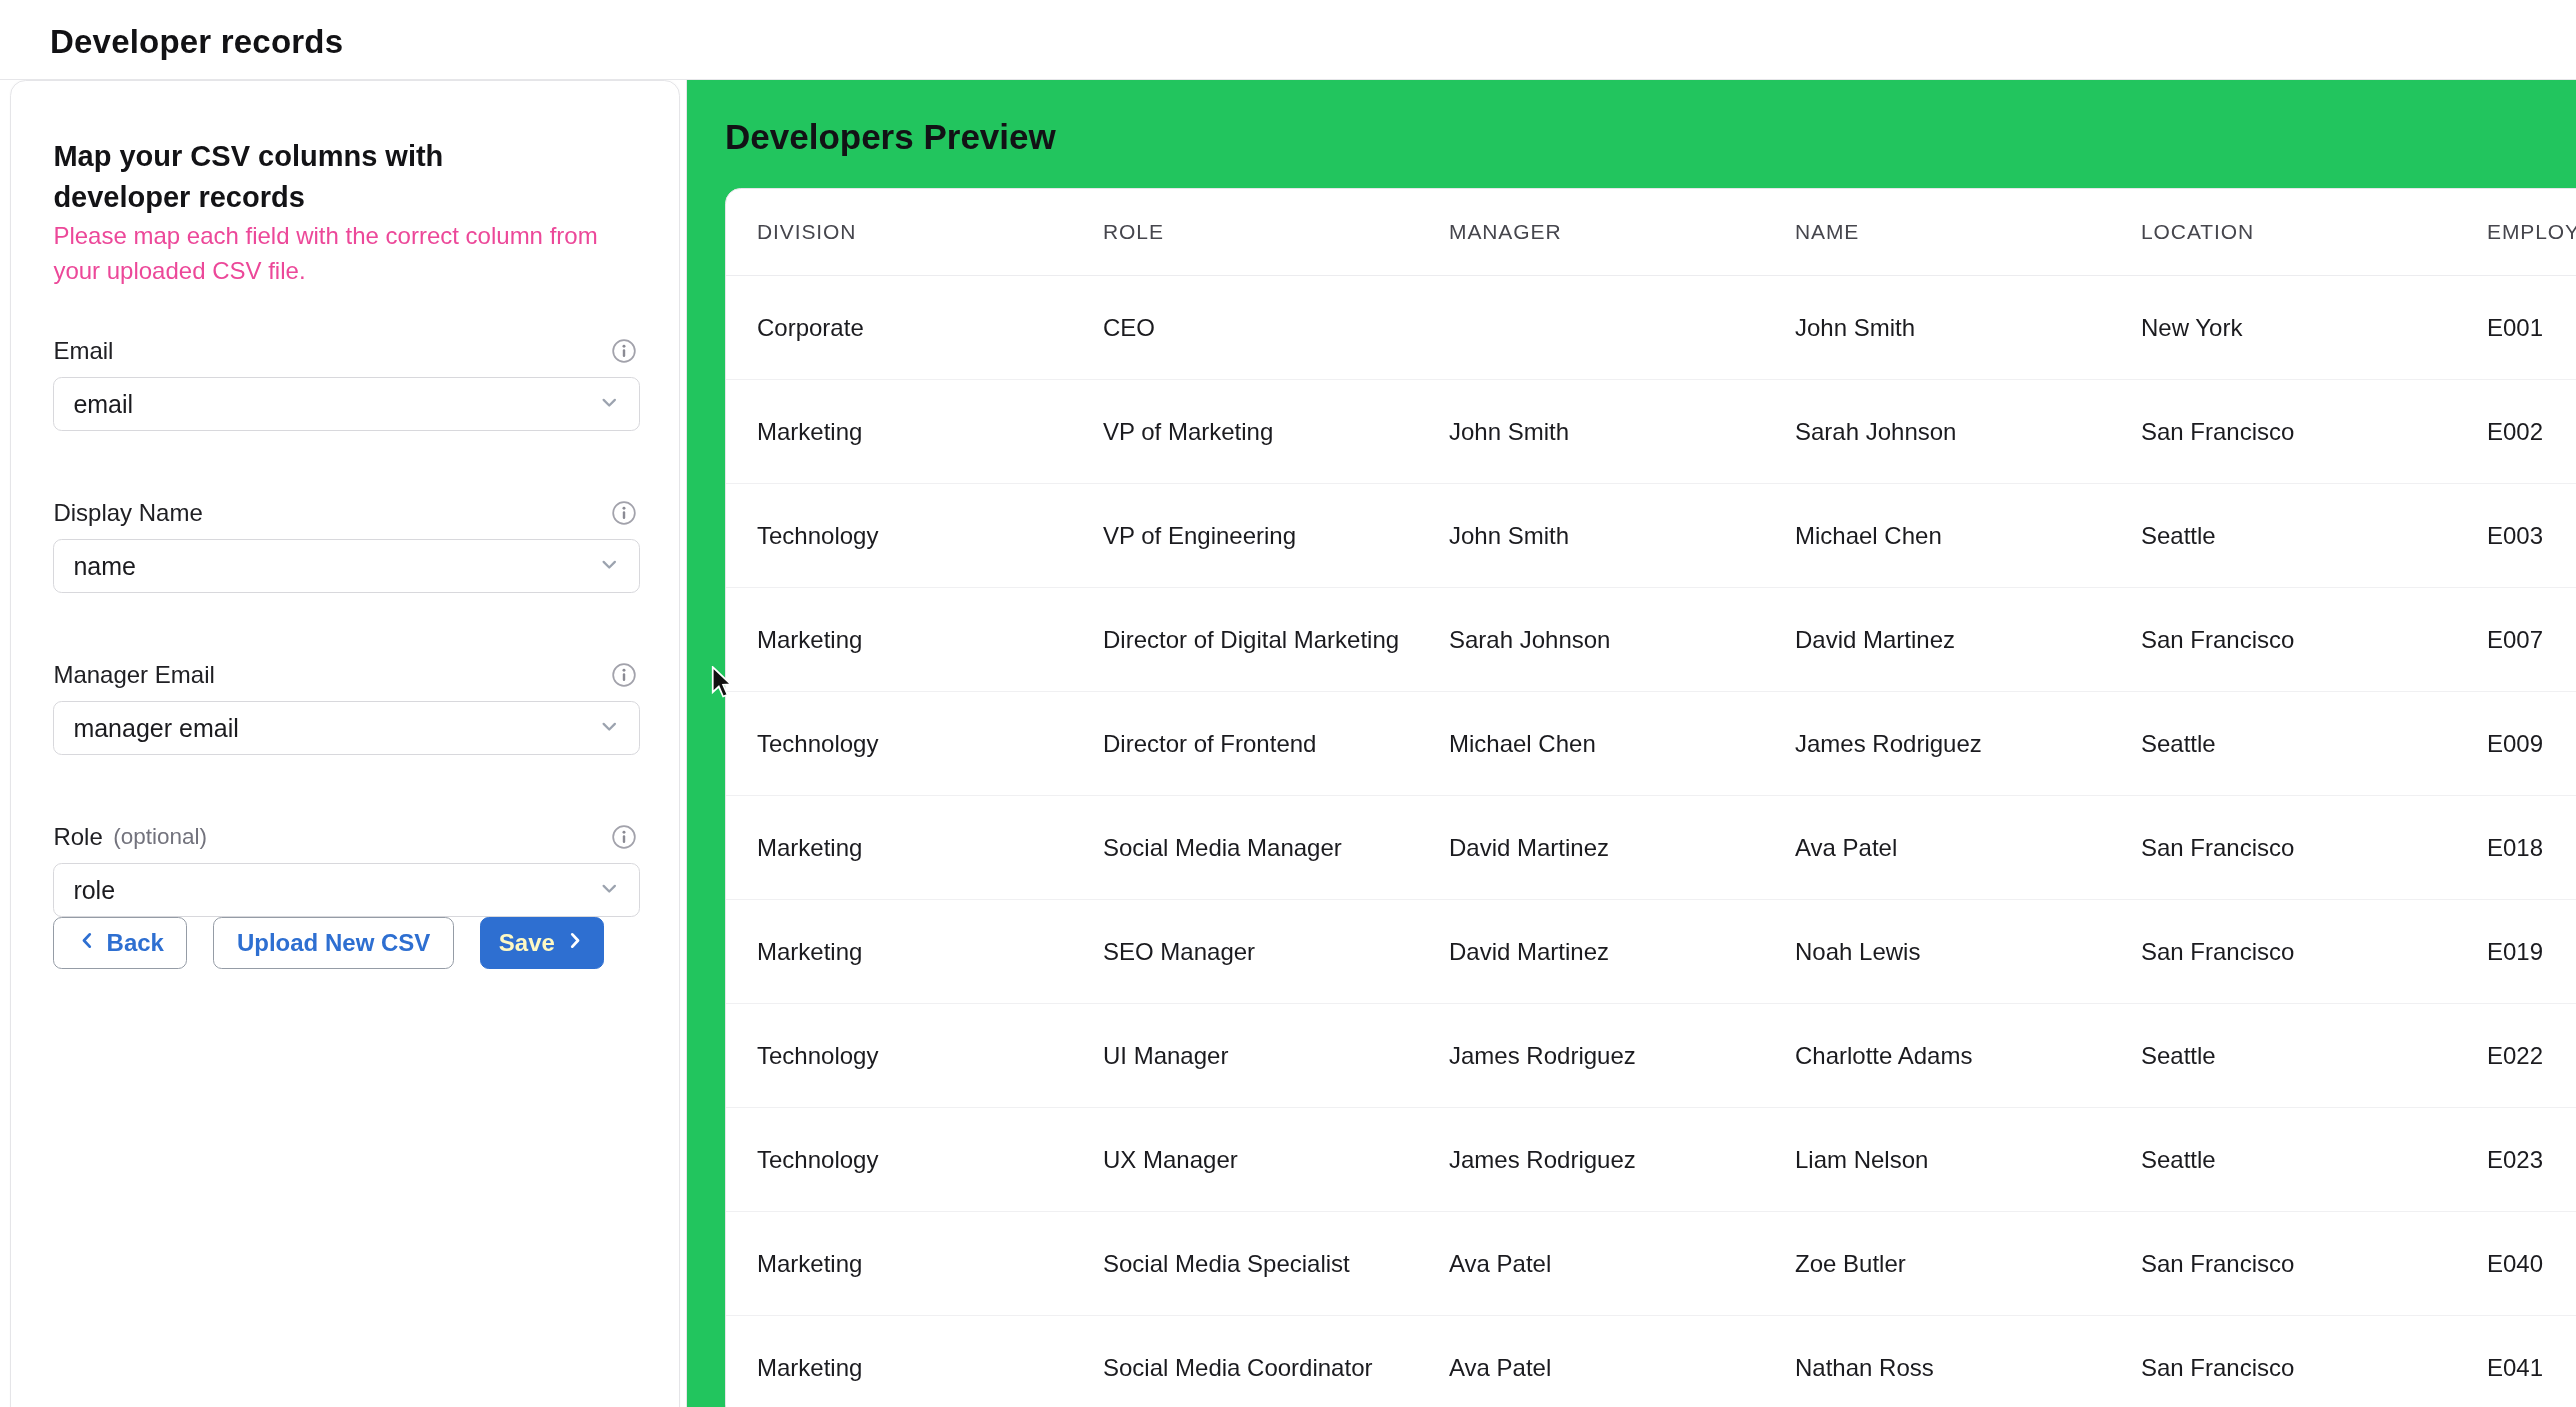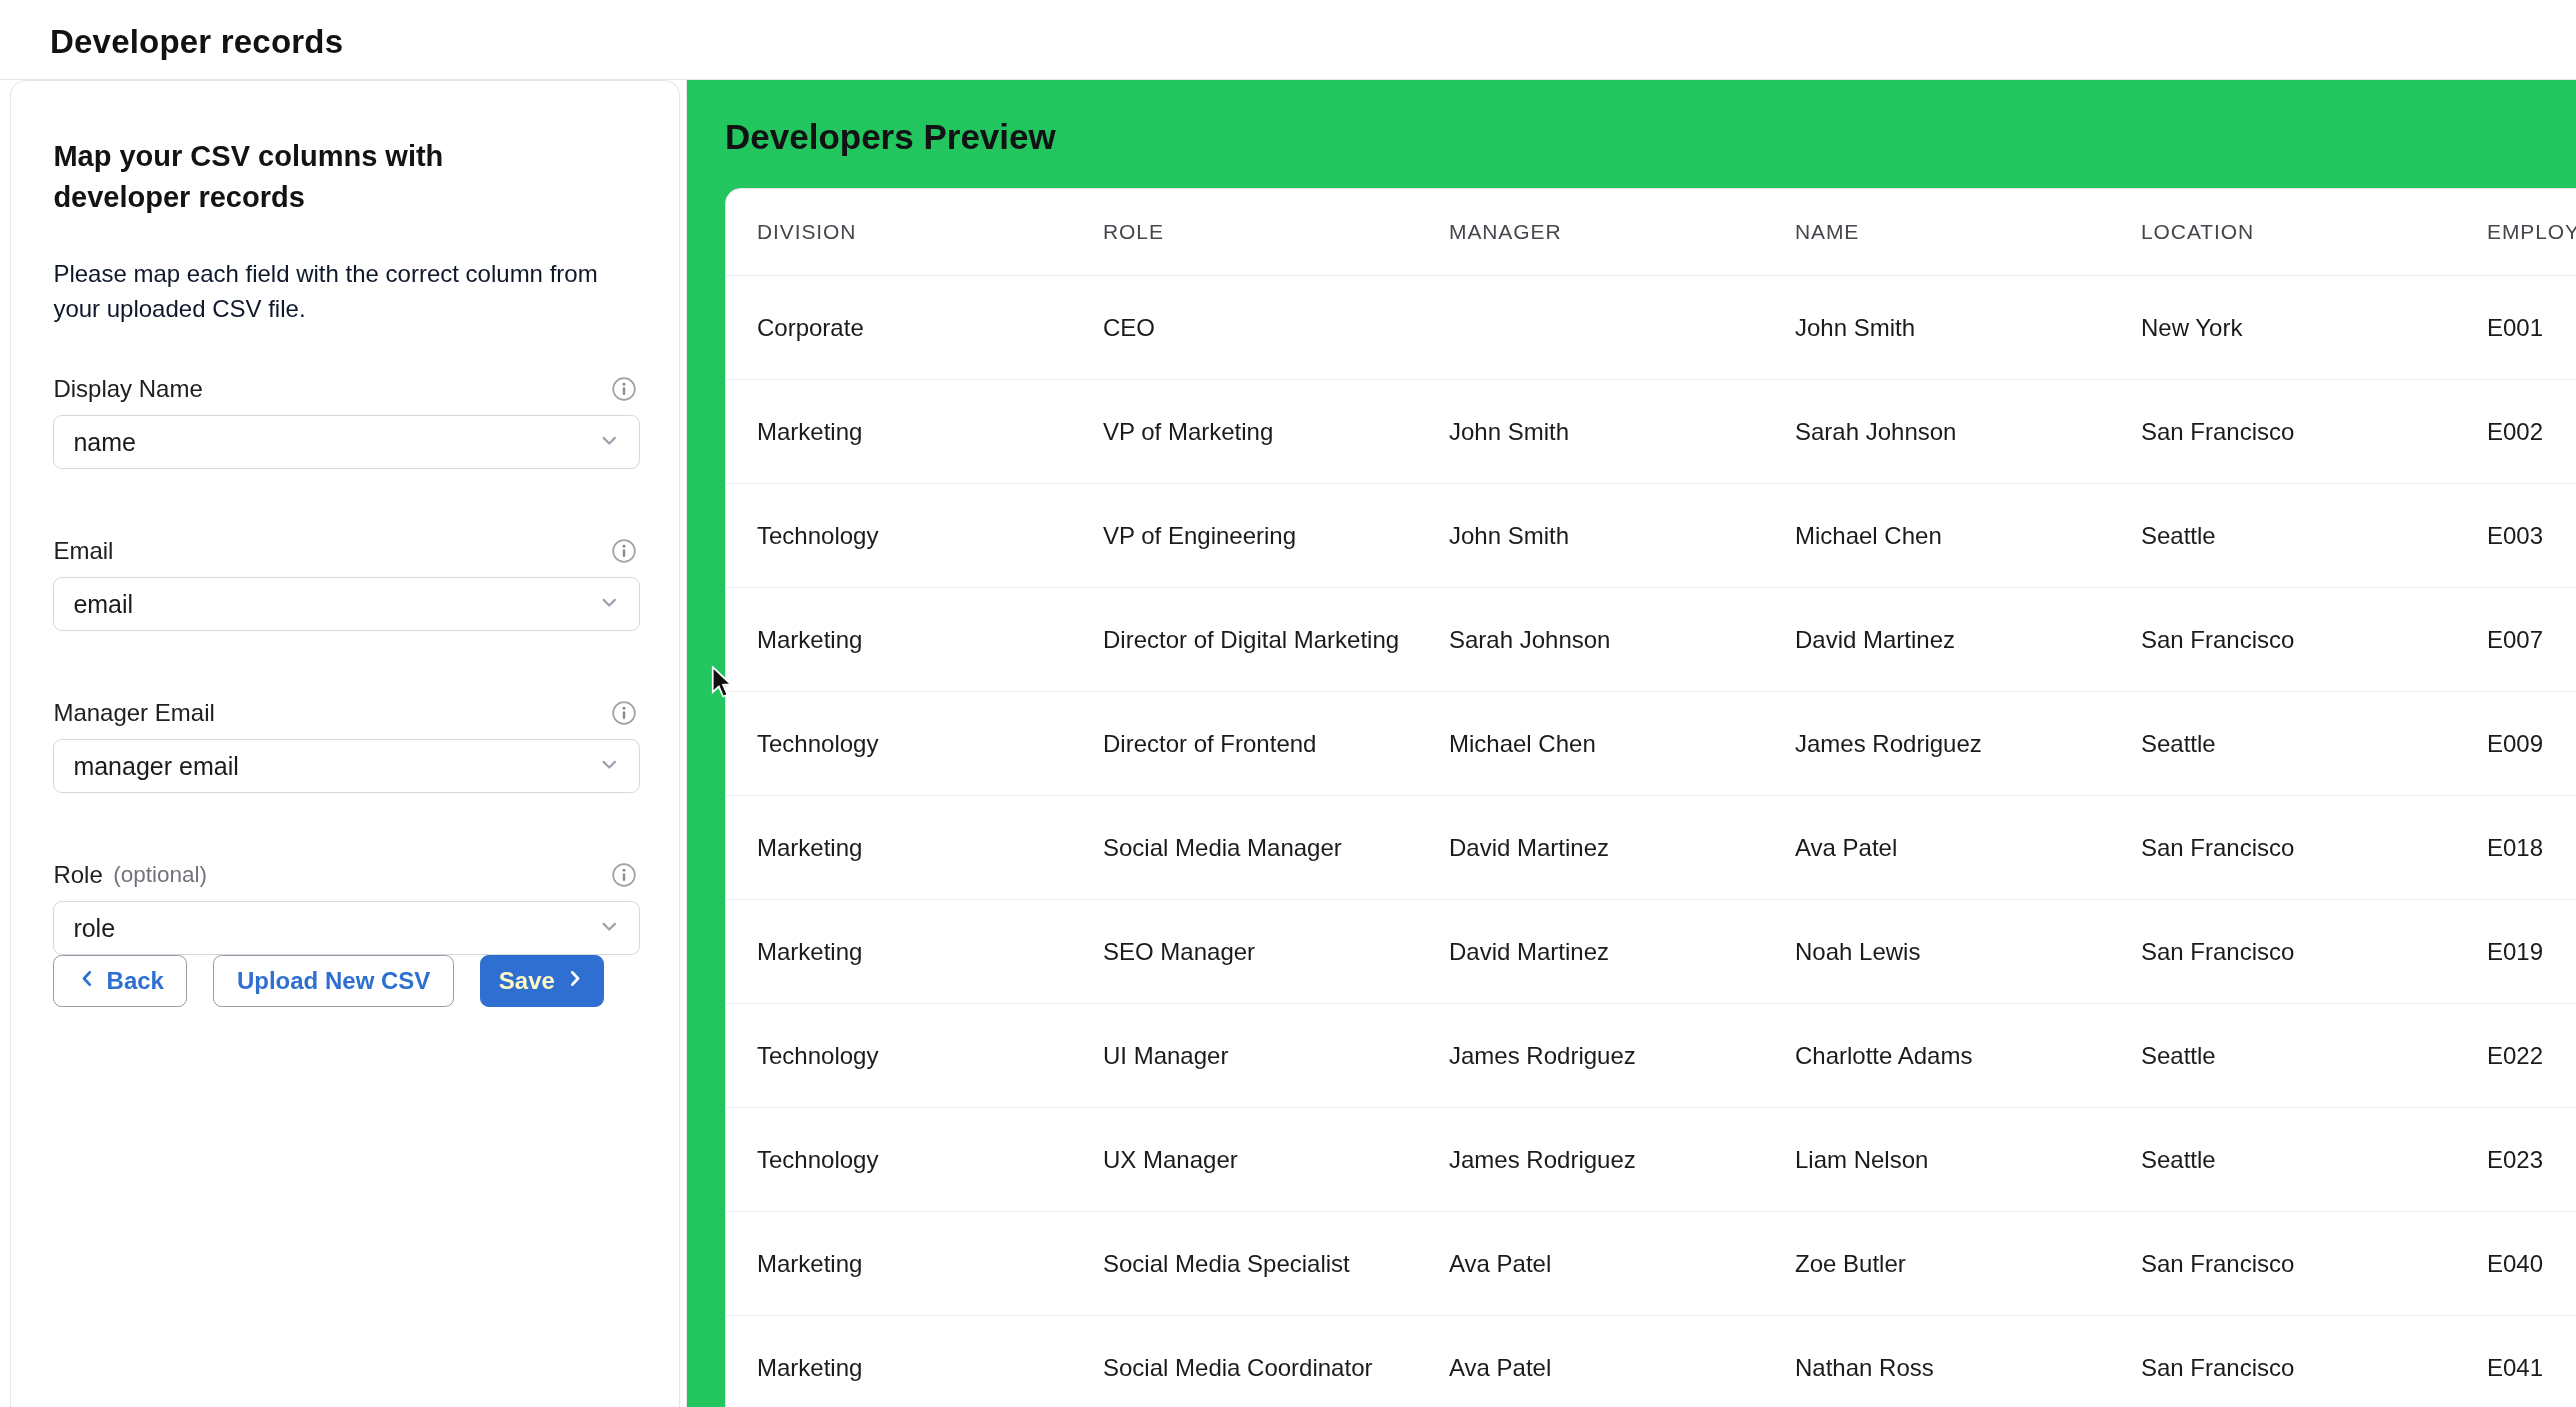--- a/index.html
+++ b/index.html
@@ -9,21 +9,21 @@
   
   .topbar { position:absolute; left:0; top:4px; width:2576px; height:76px; background:#fff;
     border-bottom:0.9px solid #e6e6e9; display:flex; align-items:center; padding-left:50px; z-index:5; }
   .topbar h1 { font-size:33px; font-weight:700; color:#121215; letter-spacing:0.2px; }
 
   
   .map-card { position:absolute; left:10.4px; top:80px; width:670px; height:1471px;
     background:#fff; border:0.9px solid #e5e5e8; border-radius:15.6px;
     padding:55px 42px 0 42px; box-shadow:0 0.9px 2.6px rgba(0,0,0,.03); }
   .map-card h2 { font-size:29px; font-weight:700; line-height:41px; color:#131316; max-width:502px; }
-  .map-card .desc { margin-top:38px; font-size:24px; line-height:35px; color:#0f172a; max-width:567px; }
+  .map-card .desc { font-size:24px; line-height:35px; color:#ec4899; max-width:567px; }
 
   .field { margin-top:67px; }
   .field:first-of-type { margin-top:48px; }
   .label-row { display:flex; align-items:center; height:29px; }
   .label-row .lbl { font-size:24px; color:#202024; }
   .label-row .opt { font-size:22.5px; color:#73737d; margin-left:10.4px; }
   .label-row .spacer { flex:1; }
   .info-icon { width:26px; height:26px; flex:0 0 26px; cursor:pointer; }
   .select { margin-top:12px; width:587px; height:54px; border:1.3px solid #d8d8dc; border-radius:8.7px;
     background:#fff; display:flex; align-items:center; padding:0 19px; cursor:pointer; }
@@ -63,56 +63,56 @@
   <h1>Developer records</h1>
 </header>
 
 <section class="map-card">
   <h2>Map your CSV columns with developer records</h2>
   <p class="desc">Please map each field with the correct column from your uploaded CSV file.</p>
 
   <div id="fields-container">
   <div class="field">
     <div class="label-row">
+      <span class="lbl">Email</span>
+
+      <span class="spacer"></span>
+      <span class="info-icon">
+        <svg viewBox="0 0 30 30" width="26" height="26" fill="none">
+          <circle cx="15" cy="15" r="12.5" stroke="#a2a2ab" stroke-width="2"></circle>
+          <circle cx="15" cy="9.5" r="1.7" fill="#8b8b94"></circle>
+          <rect x="13.6" y="13" width="2.8" height="9" rx="1.4" fill="#8b8b94"></rect>
+        </svg>
+      </span>
+    </div>
+    <div class="select">
+      <span class="val">email</span>
+      <span>
+        <svg viewBox="0 0 24 24" width="22.5" height="22.5" fill="none" stroke="#9ca3af" stroke-width="2.4" stroke-linecap="round" stroke-linejoin="round">
+              <polyline points="6,9.5 12,15.5 18,9.5"></polyline>
+            </svg>
+      </span>
+    </div>
+  </div>
+
+  <div class="field">
+    <div class="label-row">
       <span class="lbl">Display Name</span>
 
       <span class="spacer"></span>
       <span class="info-icon">
         <svg viewBox="0 0 30 30" width="26" height="26" fill="none">
           <circle cx="15" cy="15" r="12.5" stroke="#a2a2ab" stroke-width="2"></circle>
           <circle cx="15" cy="9.5" r="1.7" fill="#8b8b94"></circle>
           <rect x="13.6" y="13" width="2.8" height="9" rx="1.4" fill="#8b8b94"></rect>
         </svg>
       </span>
     </div>
     <div class="select">
       <span class="val">name</span>
-      <span>
-        <svg viewBox="0 0 24 24" width="22.5" height="22.5" fill="none" stroke="#9ca3af" stroke-width="2.4" stroke-linecap="round" stroke-linejoin="round">
-              <polyline points="6,9.5 12,15.5 18,9.5"></polyline>
-            </svg>
-      </span>
-    </div>
-  </div>
-
-  <div class="field">
-    <div class="label-row">
-      <span class="lbl">Email</span>
-
-      <span class="spacer"></span>
-      <span class="info-icon">
-        <svg viewBox="0 0 30 30" width="26" height="26" fill="none">
-          <circle cx="15" cy="15" r="12.5" stroke="#a2a2ab" stroke-width="2"></circle>
-          <circle cx="15" cy="9.5" r="1.7" fill="#8b8b94"></circle>
-          <rect x="13.6" y="13" width="2.8" height="9" rx="1.4" fill="#8b8b94"></rect>
-        </svg>
-      </span>
-    </div>
-    <div class="select">
-      <span class="val">email</span>
       <span>
         <svg viewBox="0 0 24 24" width="22.5" height="22.5" fill="none" stroke="#9ca3af" stroke-width="2.4" stroke-linecap="round" stroke-linejoin="round">
               <polyline points="6,9.5 12,15.5 18,9.5"></polyline>
             </svg>
       </span>
     </div>
   </div>
 
   <div class="field">
     <div class="label-row">

